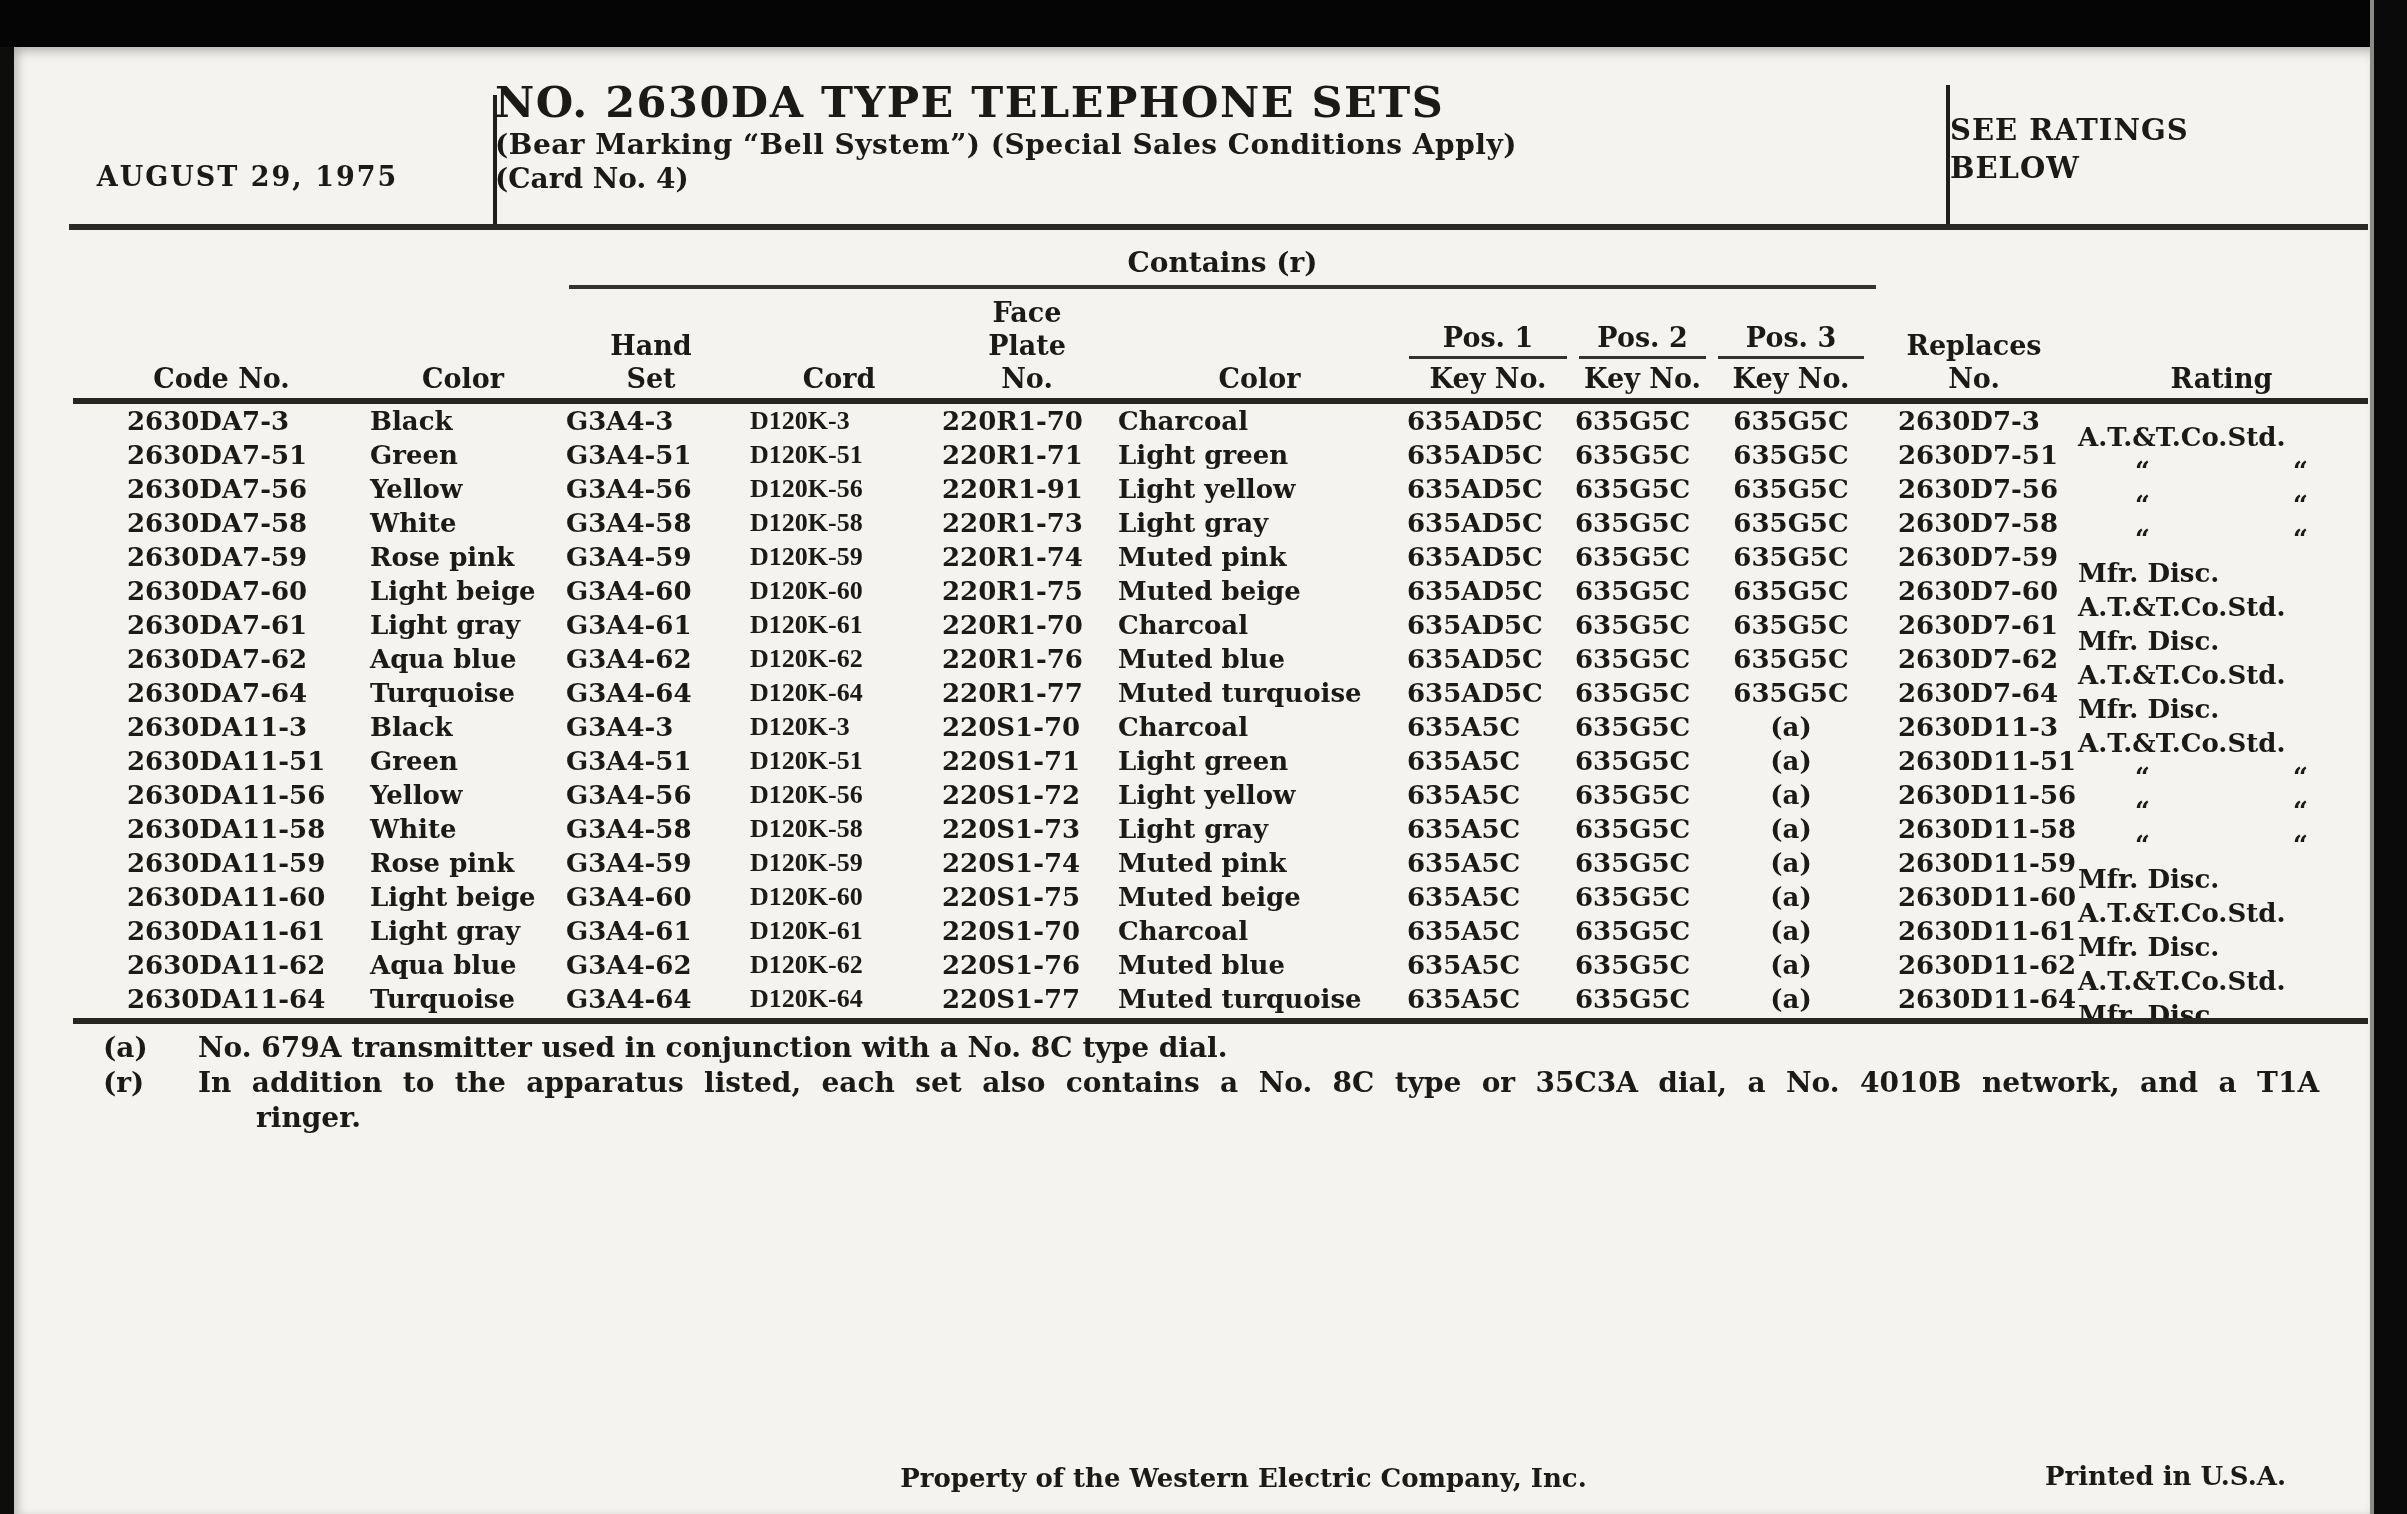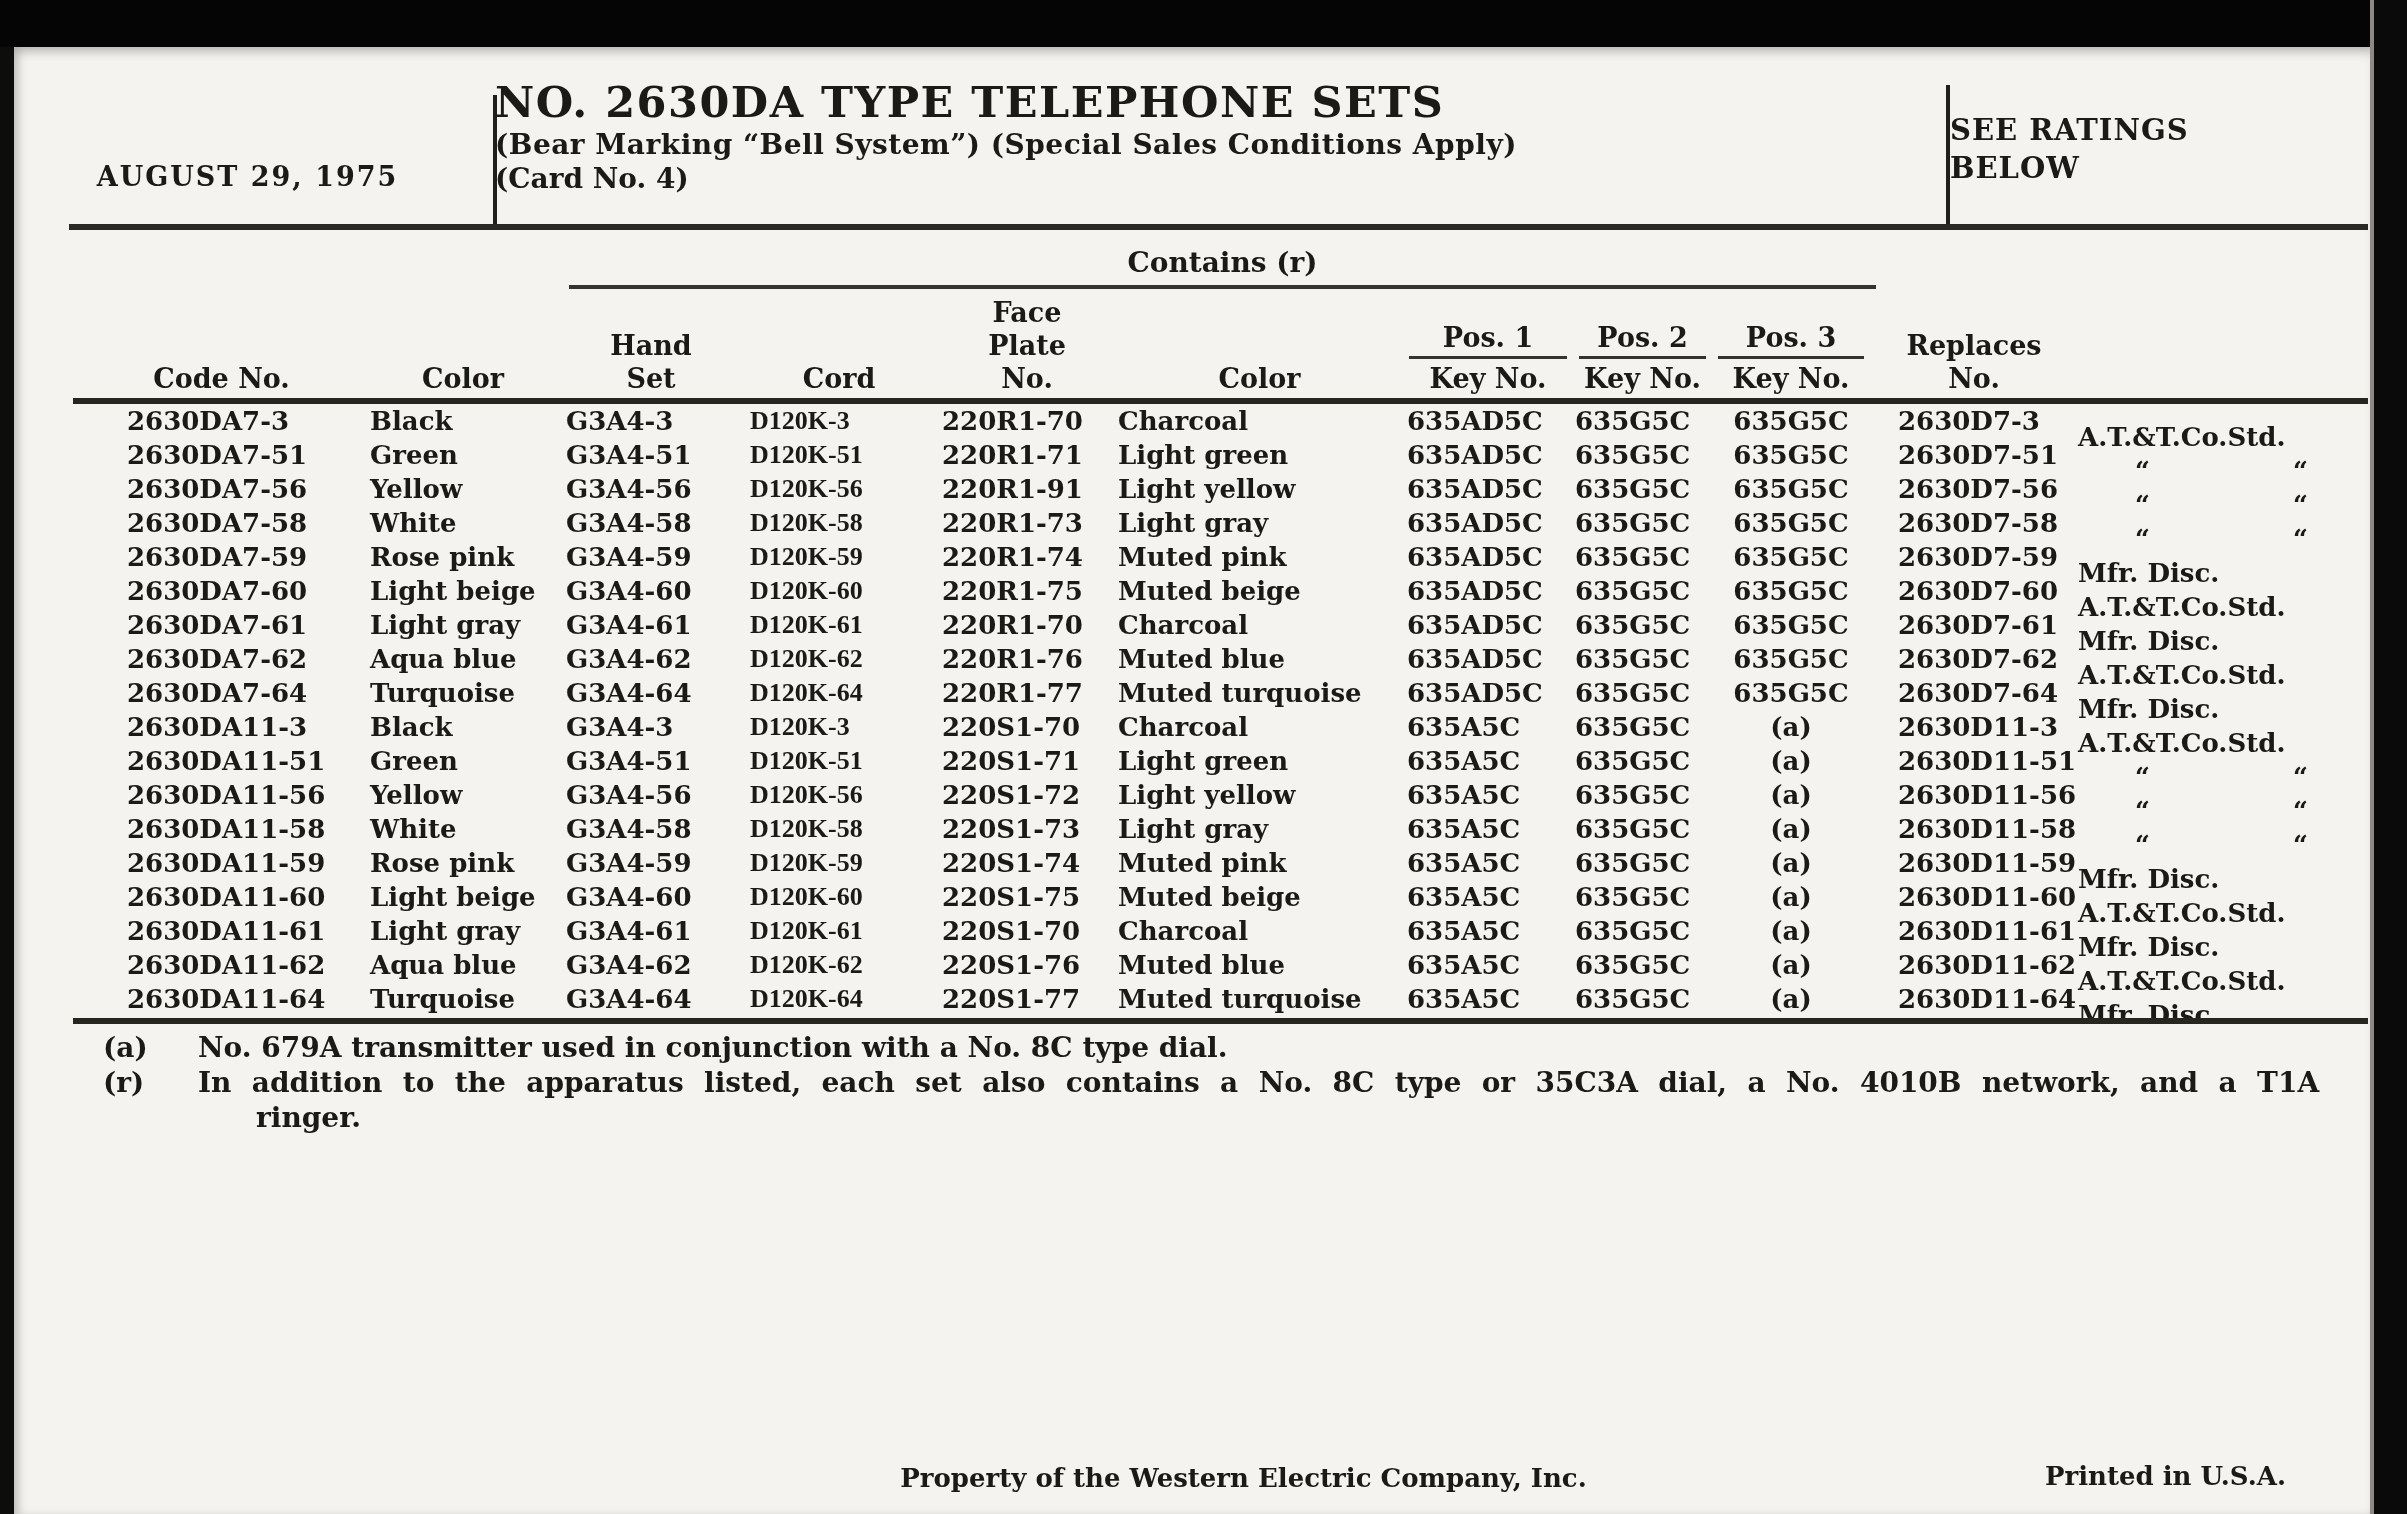--- a/index.html
+++ b/index.html
@@ -150,20 +150,23 @@
   </div>
   <div class="th th-stack">
     <span>Pos. 3</span>
     <span class="pos-underline"></span>
     <span>Key No.</span>
   </div>
   <div class="th th-stack">
     <span>Replaces</span>
     <span>No.</span>
   </div>
+  <div class="th th-stack">
+      <span>Rating</span>
+    </div>
 </div>
 <div class="rule-thead"></div>
 
 <div class="tbody">
     <div class="row grid">
       <div class="cell c-code">2630DA7-3</div>
       <div class="cell c-color1">Black</div>
       <div class="cell c-hand">G3A4-3</div>
       <div class="cell c-cord">D120K-3</div>
       <div class="cell c-face">220R1-70</div>

